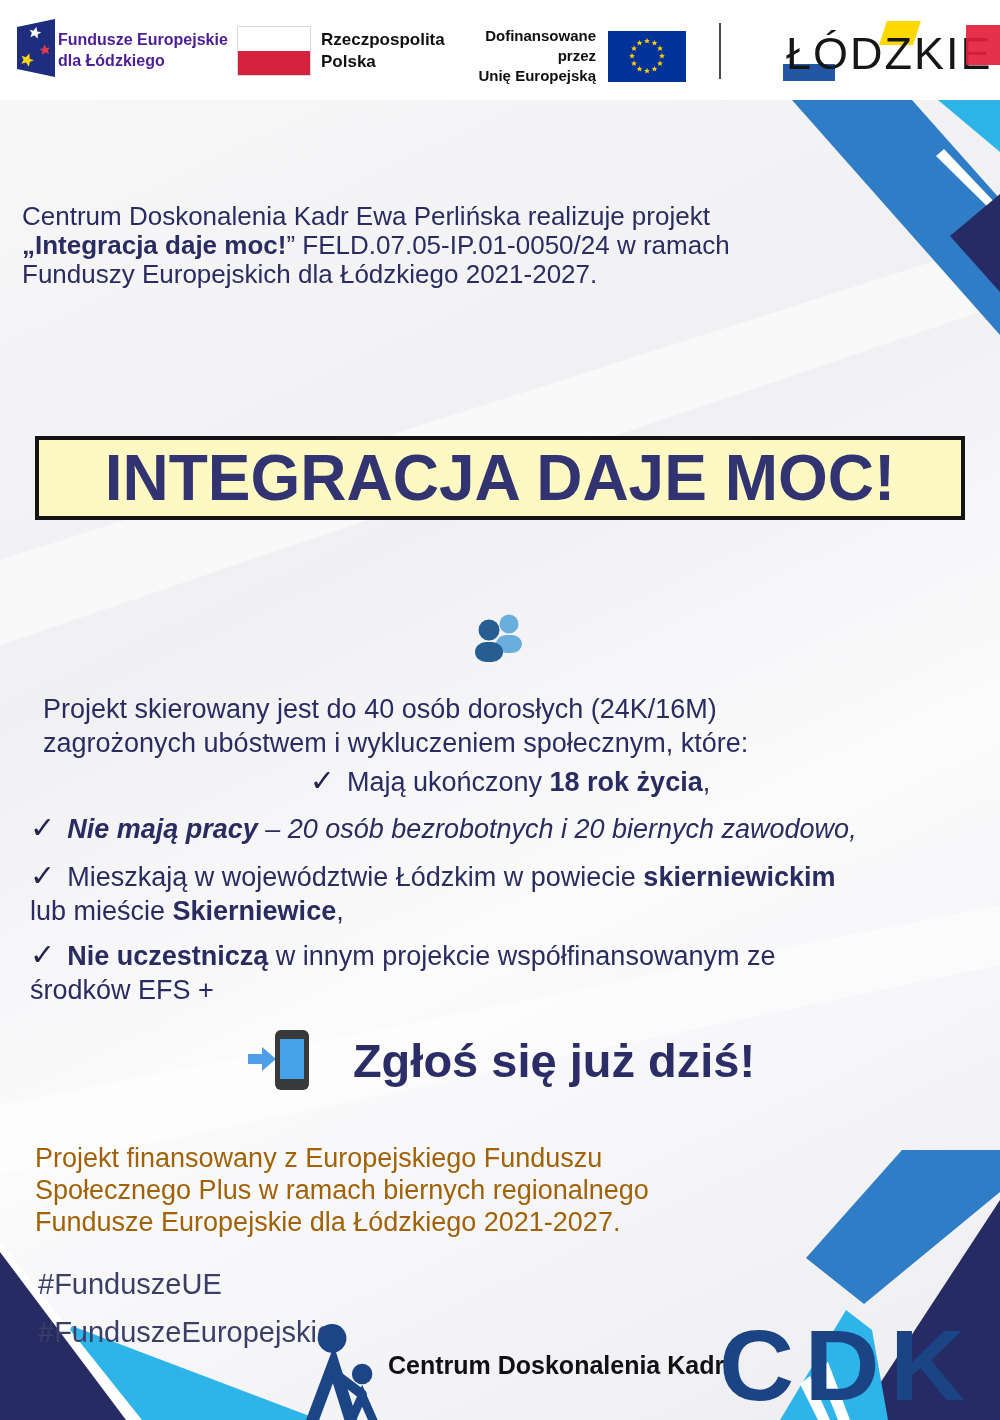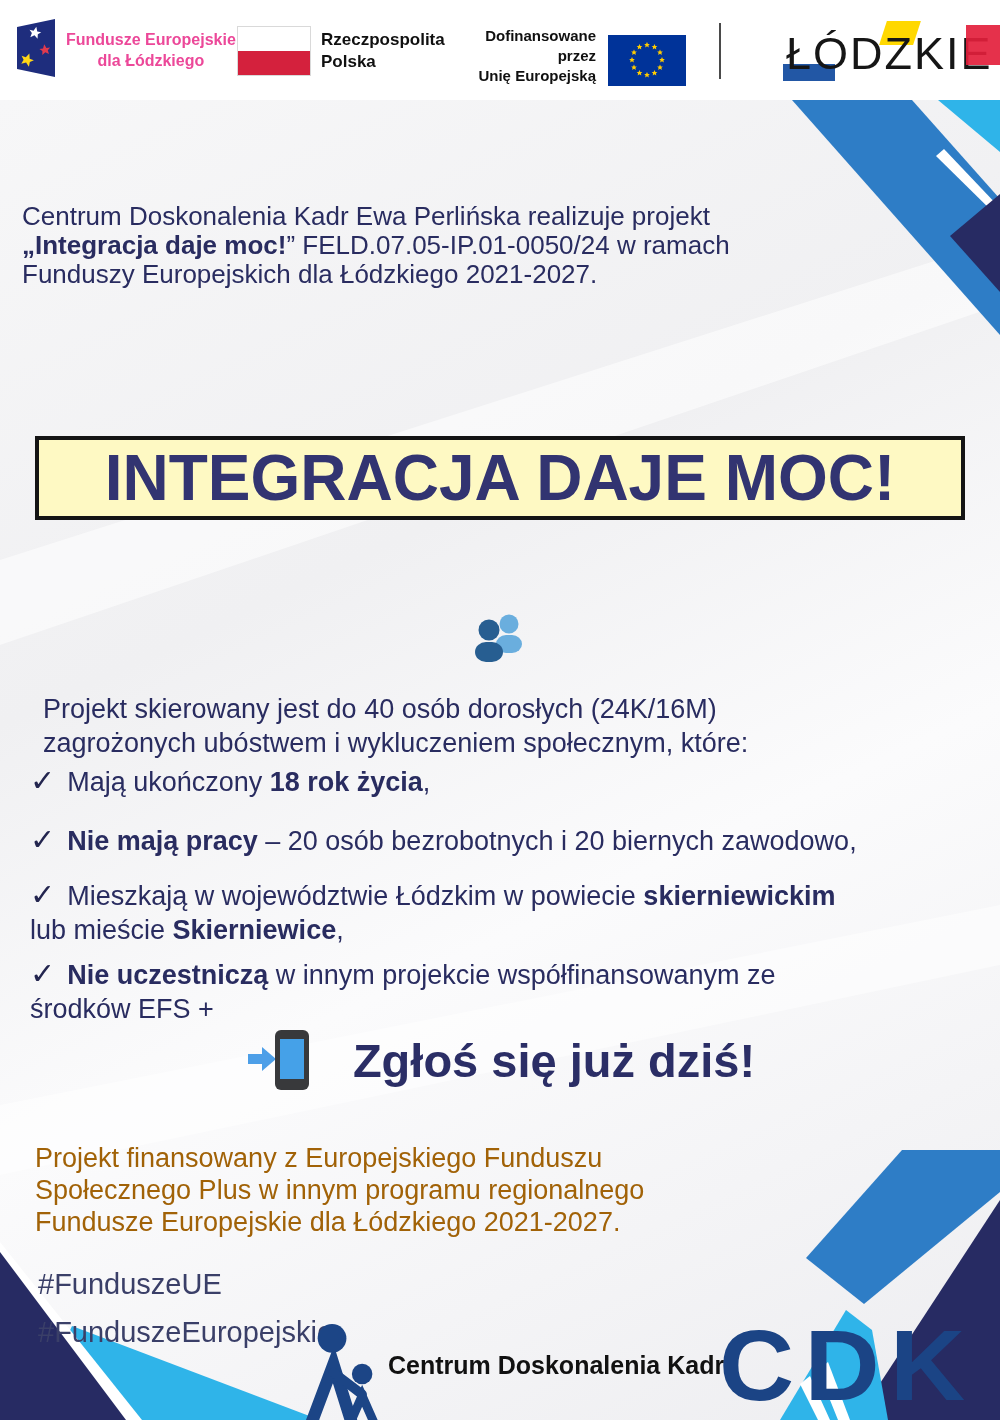--- a/index.html
+++ b/index.html
@@ -5,27 +5,27 @@
   html,body{margin:0;padding:0;background:#e9e9e9;}
   .poster{
     position:relative;width:1000px;height:1420px;margin:0 auto;
     background:#ffffff;overflow:hidden;
     font-family:"Liberation Sans","DejaVu Sans",sans-serif;
     color:#292c60;
   }
   
   .header{position:absolute;left:0;top:0;width:1000px;height:100px;background:#ffffff;z-index:5;}
   .fe-logo{position:absolute;left:14px;top:18px;display:flex;align-items:center;}
-  .fe-text{margin-left:8px;font-size:16px;font-weight:700;color:#ec4899;line-height:21px;text-align:center;}
+  .fe-text{font-size:16px;font-weight:700;color:#4c1d95;line-height:21px;}
   .pl-logo{position:absolute;left:237px;top:26px;display:flex;align-items:center;}
   .pl-flag{width:74px;height:50px;border:1px solid #d9d9d9;box-sizing:border-box;}
   .pl-flag .w{height:50%;background:#ffffff;}
   .pl-flag .r{height:50%;background:#d4213d;}
   .pl-text{margin-left:10px;font-size:17px;font-weight:700;color:#101010;line-height:22px;}
-  .eu-logo{position:absolute;left:448px;top:26px;display:flex;align-items:flex-end;}
+  .eu-logo{position:absolute;left:448px;top:26px;display:flex;align-items:center;}
   .eu-text{width:148px;text-align:right;font-size:15px;font-weight:700;color:#101010;line-height:20px;}
   .eu-flag{margin-left:12px;}
   .hdr-divider{position:absolute;left:719px;top:23px;width:2px;height:56px;background:#4a4a4a;}
   .lodzkie{position:absolute;left:786px;top:28px;width:206px;height:52px;}
   .lodzkie .txt{position:absolute;left:0;top:0;z-index:2;font-size:45px;font-weight:400;letter-spacing:2px;color:#161616;line-height:52px;}
   .lodzkie .blu{position:absolute;left:-3px;bottom:-1px;width:52px;height:17px;background:#2257a5;z-index:1;}
   .lodzkie .yel{position:absolute;left:97px;top:-7px;width:34px;height:24px;background:#ffd800;transform:skewX(-18deg);z-index:1;}
   .lodzkie .red{position:absolute;right:-8px;top:-3px;width:34px;height:40px;background:#e3203c;z-index:3;opacity:.92;}
   
   .body-bg{position:absolute;left:0;top:100px;width:1000px;height:1320px;
@@ -53,22 +53,22 @@
     border:4px solid #141414;display:flex;align-items:center;justify-content:center;}
   .title-box .t{font-size:64px;font-weight:700;color:#323471;white-space:nowrap;letter-spacing:0px;}
   .sec-heading{position:absolute;left:0;width:1000px;display:flex;align-items:center;justify-content:center;gap:14px;}
   .who-heading{top:596px;}
   .who-heading .t{font-size:42px;font-weight:700;color:#2b2e66;}
   .who-par{position:absolute;left:22px;top:676px;font-size:27px;line-height:34px;color:#292c60;margin-left:21px;}
   .checklist{position:absolute;left:30px;top:748px;width:960px;font-size:27px;line-height:34px;color:#292c60;}
   .check-item{white-space:nowrap;}
   .check-item b{font-weight:700;}
   .check{font-size:30px;font-weight:700;color:#23254f;margin-right:12px;font-family:"DejaVu Sans","Liberation Sans",sans-serif;}
-  .ci-1{margin-bottom:24px;}
-  .ci-2{margin-bottom:20px;}
+  .ci-1{margin-bottom:12px;text-align:center;}
+  .ci-2{margin-bottom:13px;font-style:italic;}
   .ci-3{margin-bottom:10px;}
   .apply-heading{top:1012px;gap:38px;}
   .apply-heading .t{font-size:47px;font-weight:700;color:#2b2e66;}
   .financing{position:absolute;left:35px;top:1126px;font-size:27px;line-height:32px;color:#a16207;}
   .hashtags{position:absolute;left:38px;top:1244px;font-size:29px;line-height:48px;color:#3a3f68;}
   .cdk{position:absolute;left:302px;top:1306px;display:flex;align-items:flex-start;z-index:3;}
   .cdk-textcol{margin-left:4px;display:flex;flex-direction:row;align-items:center;}
   .cdk-name{font-size:25px;font-weight:700;color:#111111;white-space:nowrap;}
   .cdk-abbr{font-size:100px;font-weight:700;color:#1b4485;line-height:86px;letter-spacing:10px;transform:scaleX(1.04);}
 </style>
@@ -194,21 +194,21 @@
         <rect x="3" y="26" width="16" height="10" fill="#4d9fe8"></rect>
         <polygon points="17,19 31,31 17,43" fill="#4d9fe8"></polygon>
         <rect x="30" y="2" width="34" height="60" rx="6" fill="#38393b"></rect>
         <rect x="35" y="11" width="24" height="40" fill="#45a1e8"></rect>
       </svg>
       <div class="t">Zgłoś się już dziś!</div>
     </div>
 
     <div class="financing">
       <div>Projekt finansowany z Europejskiego Funduszu</div>
-      <div>Społecznego Plus w innym programu regionalnego</div>
+      <div>Społecznego Plus w ramach biernych regionalnego</div>
       <div>Fundusze Europejskie dla Łódzkiego 2021-2027.</div>
     </div>
 
     <div class="hashtags">
       <div>#FunduszeUE</div>
       <div>#FunduszeEuropejskie</div>
     </div>
 
     <div class="cdk">
       <svg width="82" height="112" viewBox="0 0 60 80">

